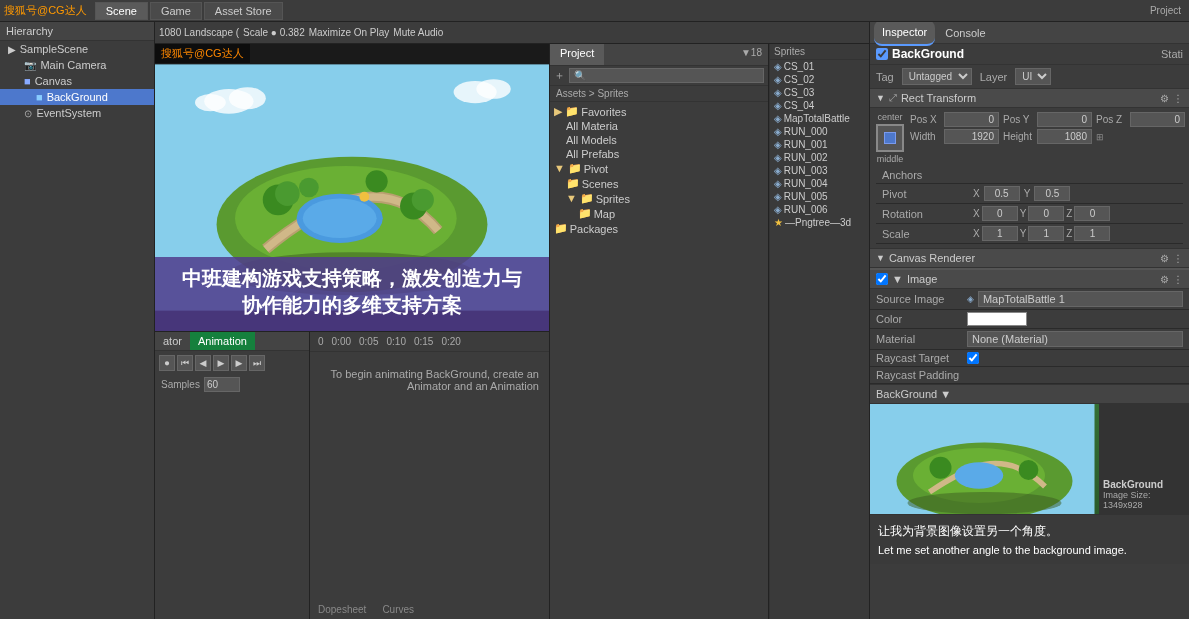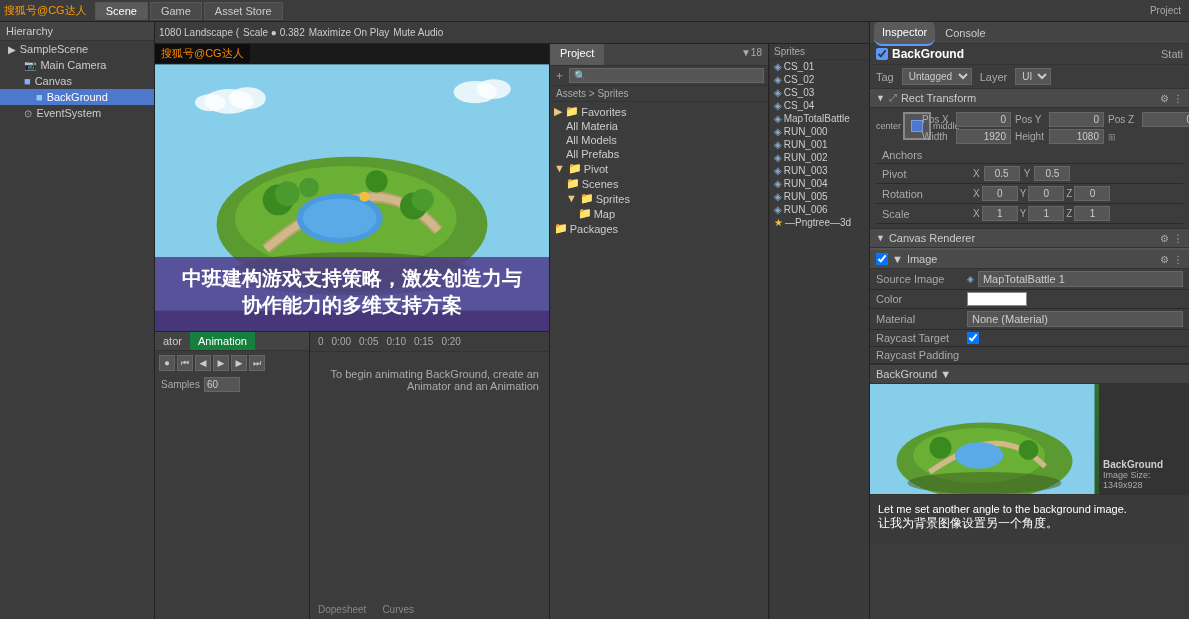--- a/index.html
+++ b/index.html
@@ -764,21 +764,21 @@
       <span style="font-size:10px;color:#aaa">⤢</span>
       <span>Rect Transform</span>
       <span style="flex:1"></span>
       <span style="font-size:10px;color:#aaa">⚙</span>
       <span style="font-size:10px;color:#aaa">⋮</span>
     </div>
 
     <div style="padding:4px 6px;border-bottom:1px solid #333">
       <div style="display:flex;align-items:flex-start;gap:6px;margin-bottom:3px">
 
-        <div style="display:flex;flex-direction:row;align-items:center;gap:2px;width:40px">
+        <div style="display:flex;flex-direction:column;align-items:center;gap:2px;width:40px">
           <span style="font-size:9px;color:#aaa">center</span>
           <div class="anchor-center-box">
             <div class="anchor-inner"></div>
           </div>
           <span style="font-size:9px;color:#aaa">middle</span>
         </div>
 
         <div style="display:flex;flex-direction:column;gap:2px">
           <div style="display:flex;align-items:center;gap:4px">
             <span style="font-size:10px;color:#aaa;width:30px">Pos X</span>
@@ -904,18 +904,18 @@
           </svg>
         </div>
         <div class="preview-info">
           <div class="preview-title">BackGround</div>
           <div style="font-size:9px;color:#aaa">Image Size: 1349x928</div>
         </div>
       </div>
     </div>
 
     <div style="background:#3a3a3a;padding:8px;border-top:1px solid #333">
+      <div style="color:#fff;font-size:12px;margin-bottom:4px">让我为背景图像设置另一个角度。</div>
       <div style="color:#fff;font-size:11px">Let me set another angle to the background image.</div>
-      <div style="color:#fff;font-size:12px;margin-bottom:4px">让我为背景图像设置另一个角度。</div>
     </div>
   </div>
 
 </div>
 
 </body></html>

